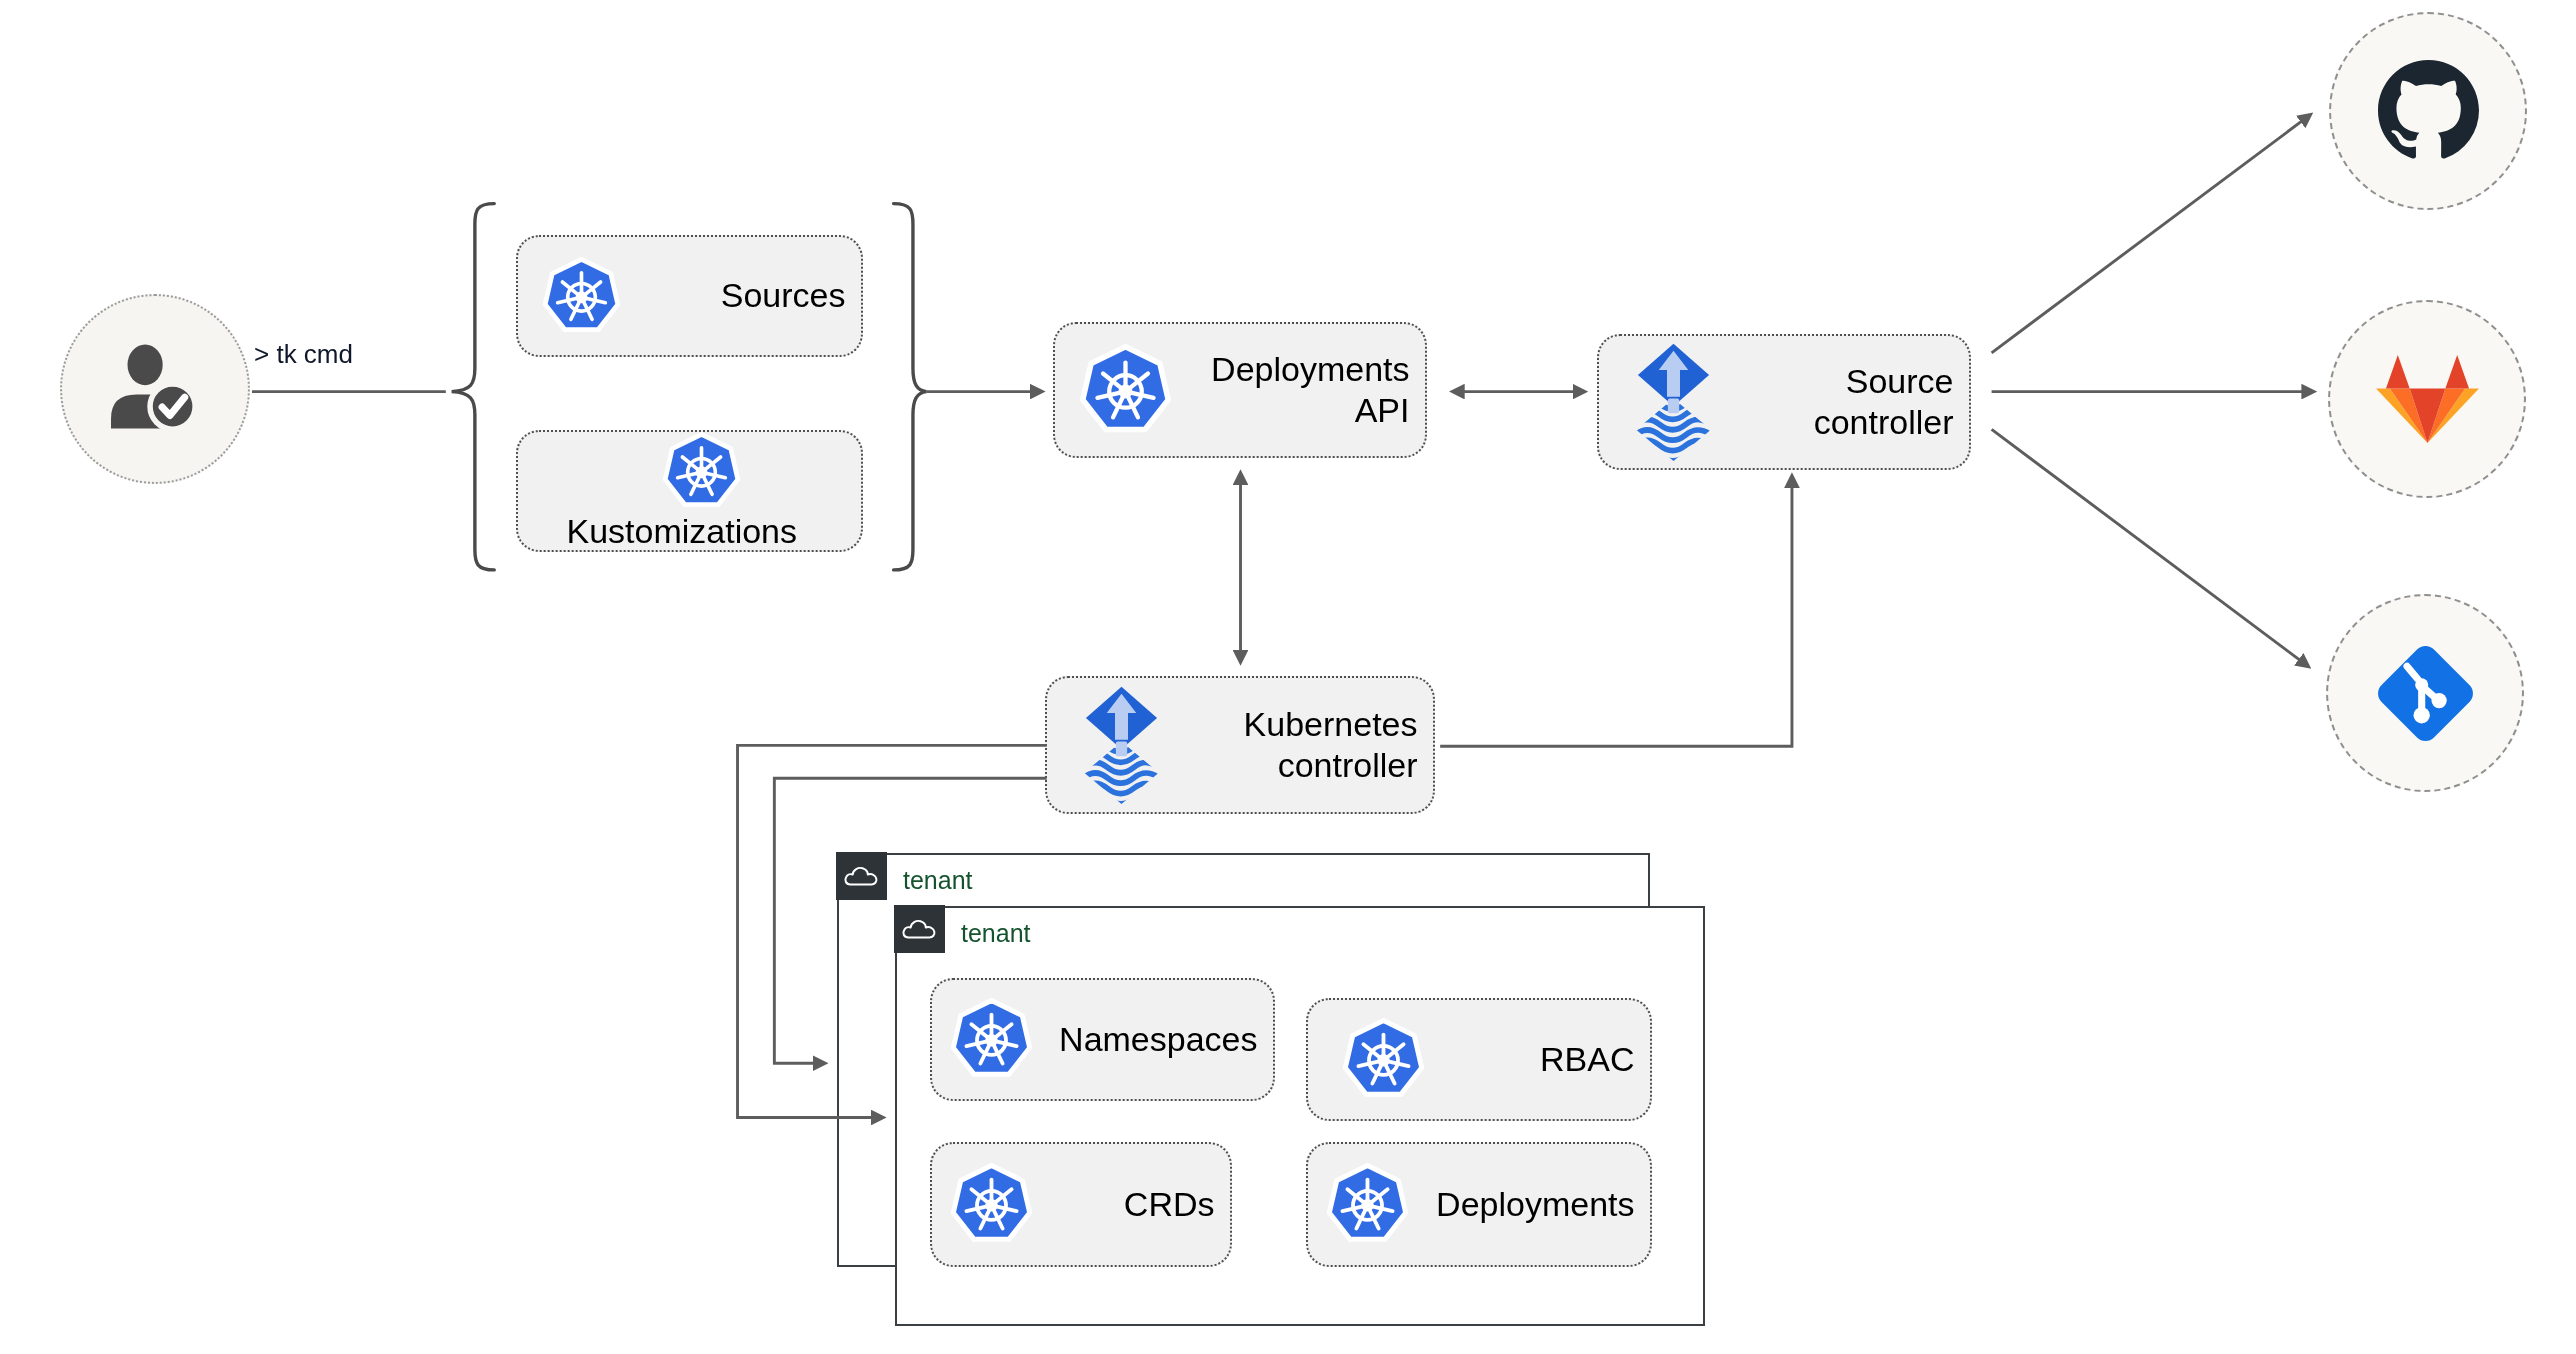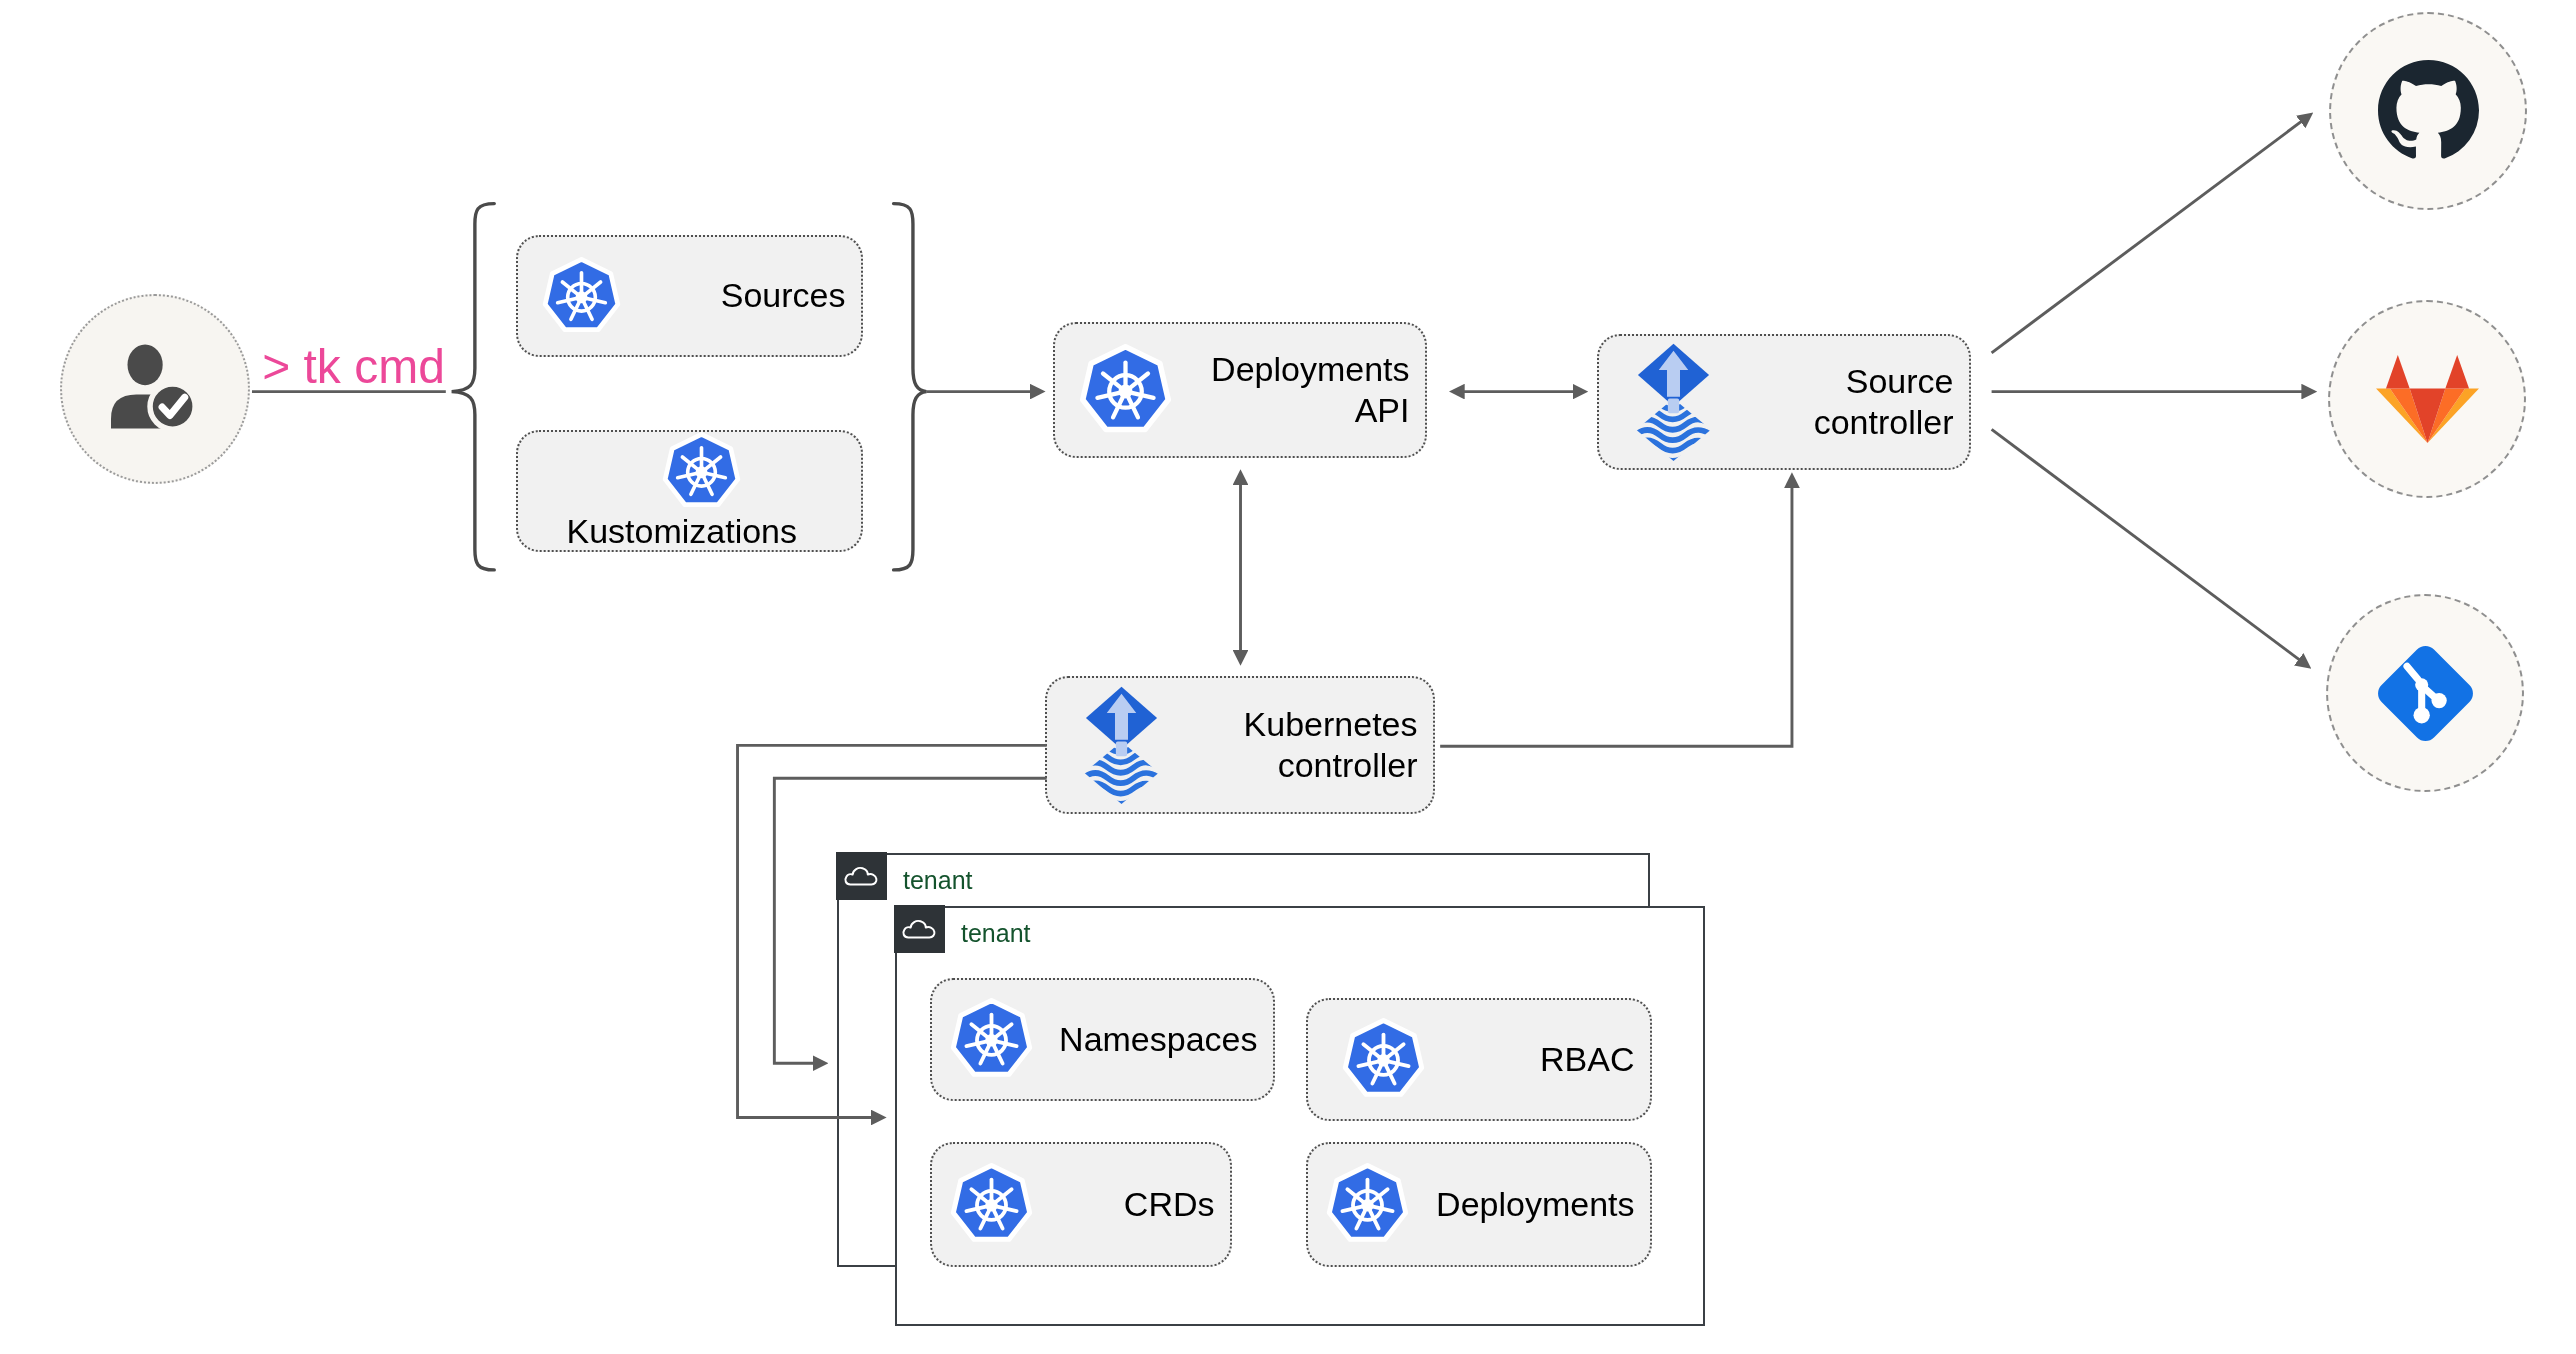--- a/index.html
+++ b/index.html
@@ -8,21 +8,21 @@
   .layer{position:absolute;left:0;top:0;width:2576px;height:1355px;}
   svg.connectors{z-index:4;pointer-events:none;}
   .node{position:absolute;box-sizing:border-box;background:#f1f1f1;border:2.4px dotted #4f4f4f;
         border-radius:23px;display:flex;align-items:center;z-index:3;}
   .node-label{flex:1;text-align:right;font-size:34px;line-height:1.22;color:#000;padding-right:15.5px;}
   .icon{display:block;flex:none;}
   .circle{position:absolute;box-sizing:border-box;border-radius:50%;display:flex;align-items:center;
           justify-content:center;z-index:3;}
   .circle.dashed{border:2.9px dashed #8f8f8f;background:#faf8f4;}
   .circle.dotted{border:2.9px dotted #9a9a9a;background:#f7f5f1;}
-  .free-label{position:absolute;font-size:48px;color:#ec4899;text-align:center;z-index:3;}
+  .free-label{position:absolute;font-size:26px;color:#0f172a;text-align:left;z-index:3;}
   .tenant{position:absolute;box-sizing:border-box;background:#ffffff;border:2.9px solid #3b4045;}
   .tenant.back{z-index:1;}
   .tenant.front{z-index:2;}
   .tenant-tab{position:absolute;left:-2.9px;top:-2.9px;width:51px;height:48px;background:#2e3337;
               display:flex;align-items:center;justify-content:center;}
   .tenant-name{position:absolute;left:64px;top:10.7px;font-size:25px;color:#14532d;}
 </style>
 </head>
 <body>
 

